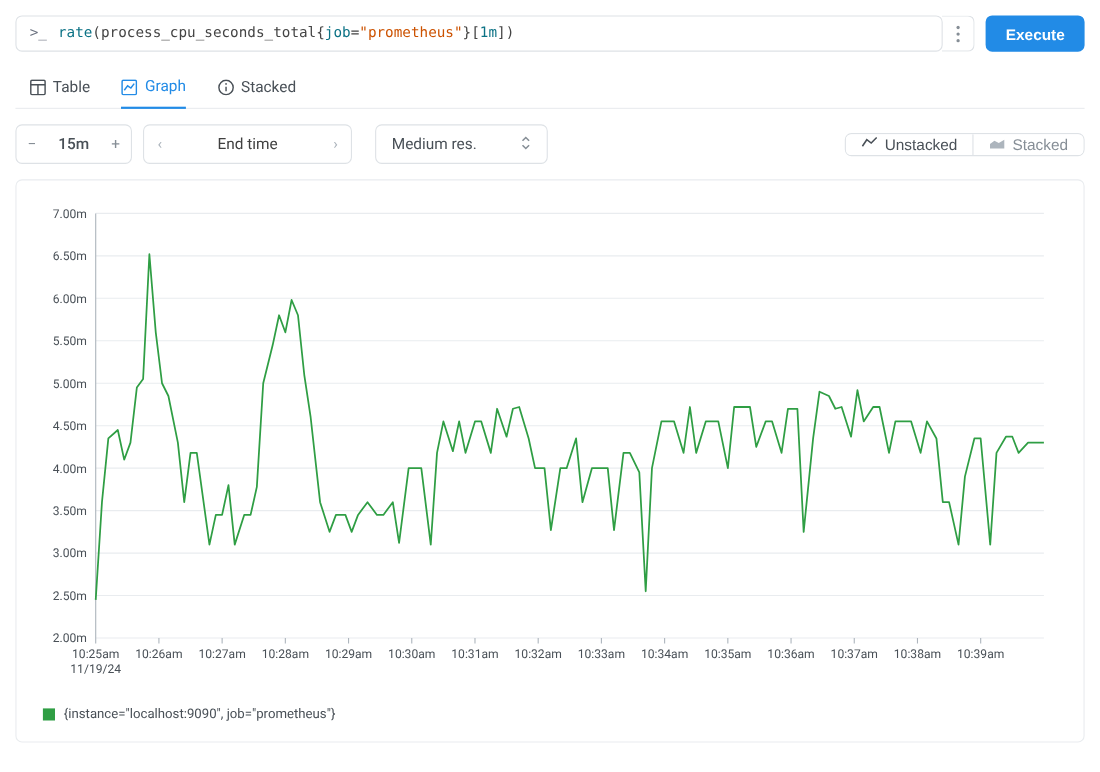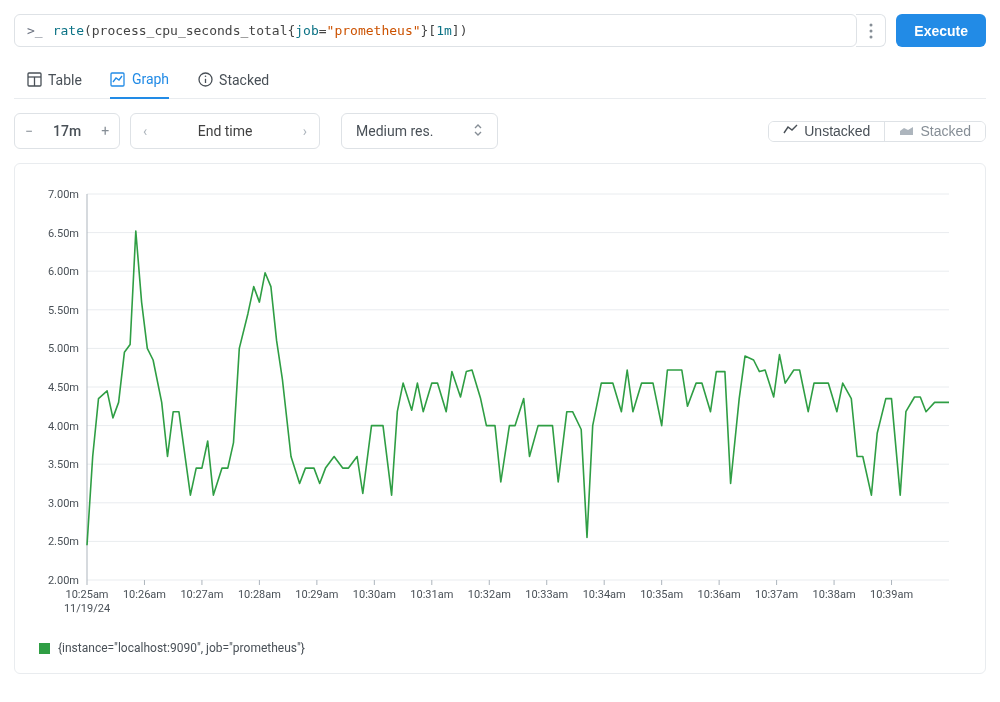--- a/index.html
+++ b/index.html
@@ -89,21 +89,21 @@
           <circle cx="7.5" cy="4.3" r="0.8" fill="#495057" stroke="none"></circle>
         </svg>
     </span>
     <span>Stacked</span>
   </div>
 </div>
 
 <div class="controls-row">
   <div class="ctrl">
     <span class="seg btn">−</span>
-    <span class="seg center">17m</span>
+    <span class="seg center">15m</span>
     <span class="seg btn">+</span>
   </div>
   <div class="ctrl endtime">
     <span class="chev">‹</span>
     <span style="color:#404040">End time</span>
     <span class="chev">›</span>
   </div>
   <div class="ctrl res-select">
     <span>Medium res.</span>
     <span style="color:#868e96;font-size:11px;line-height:1;">

